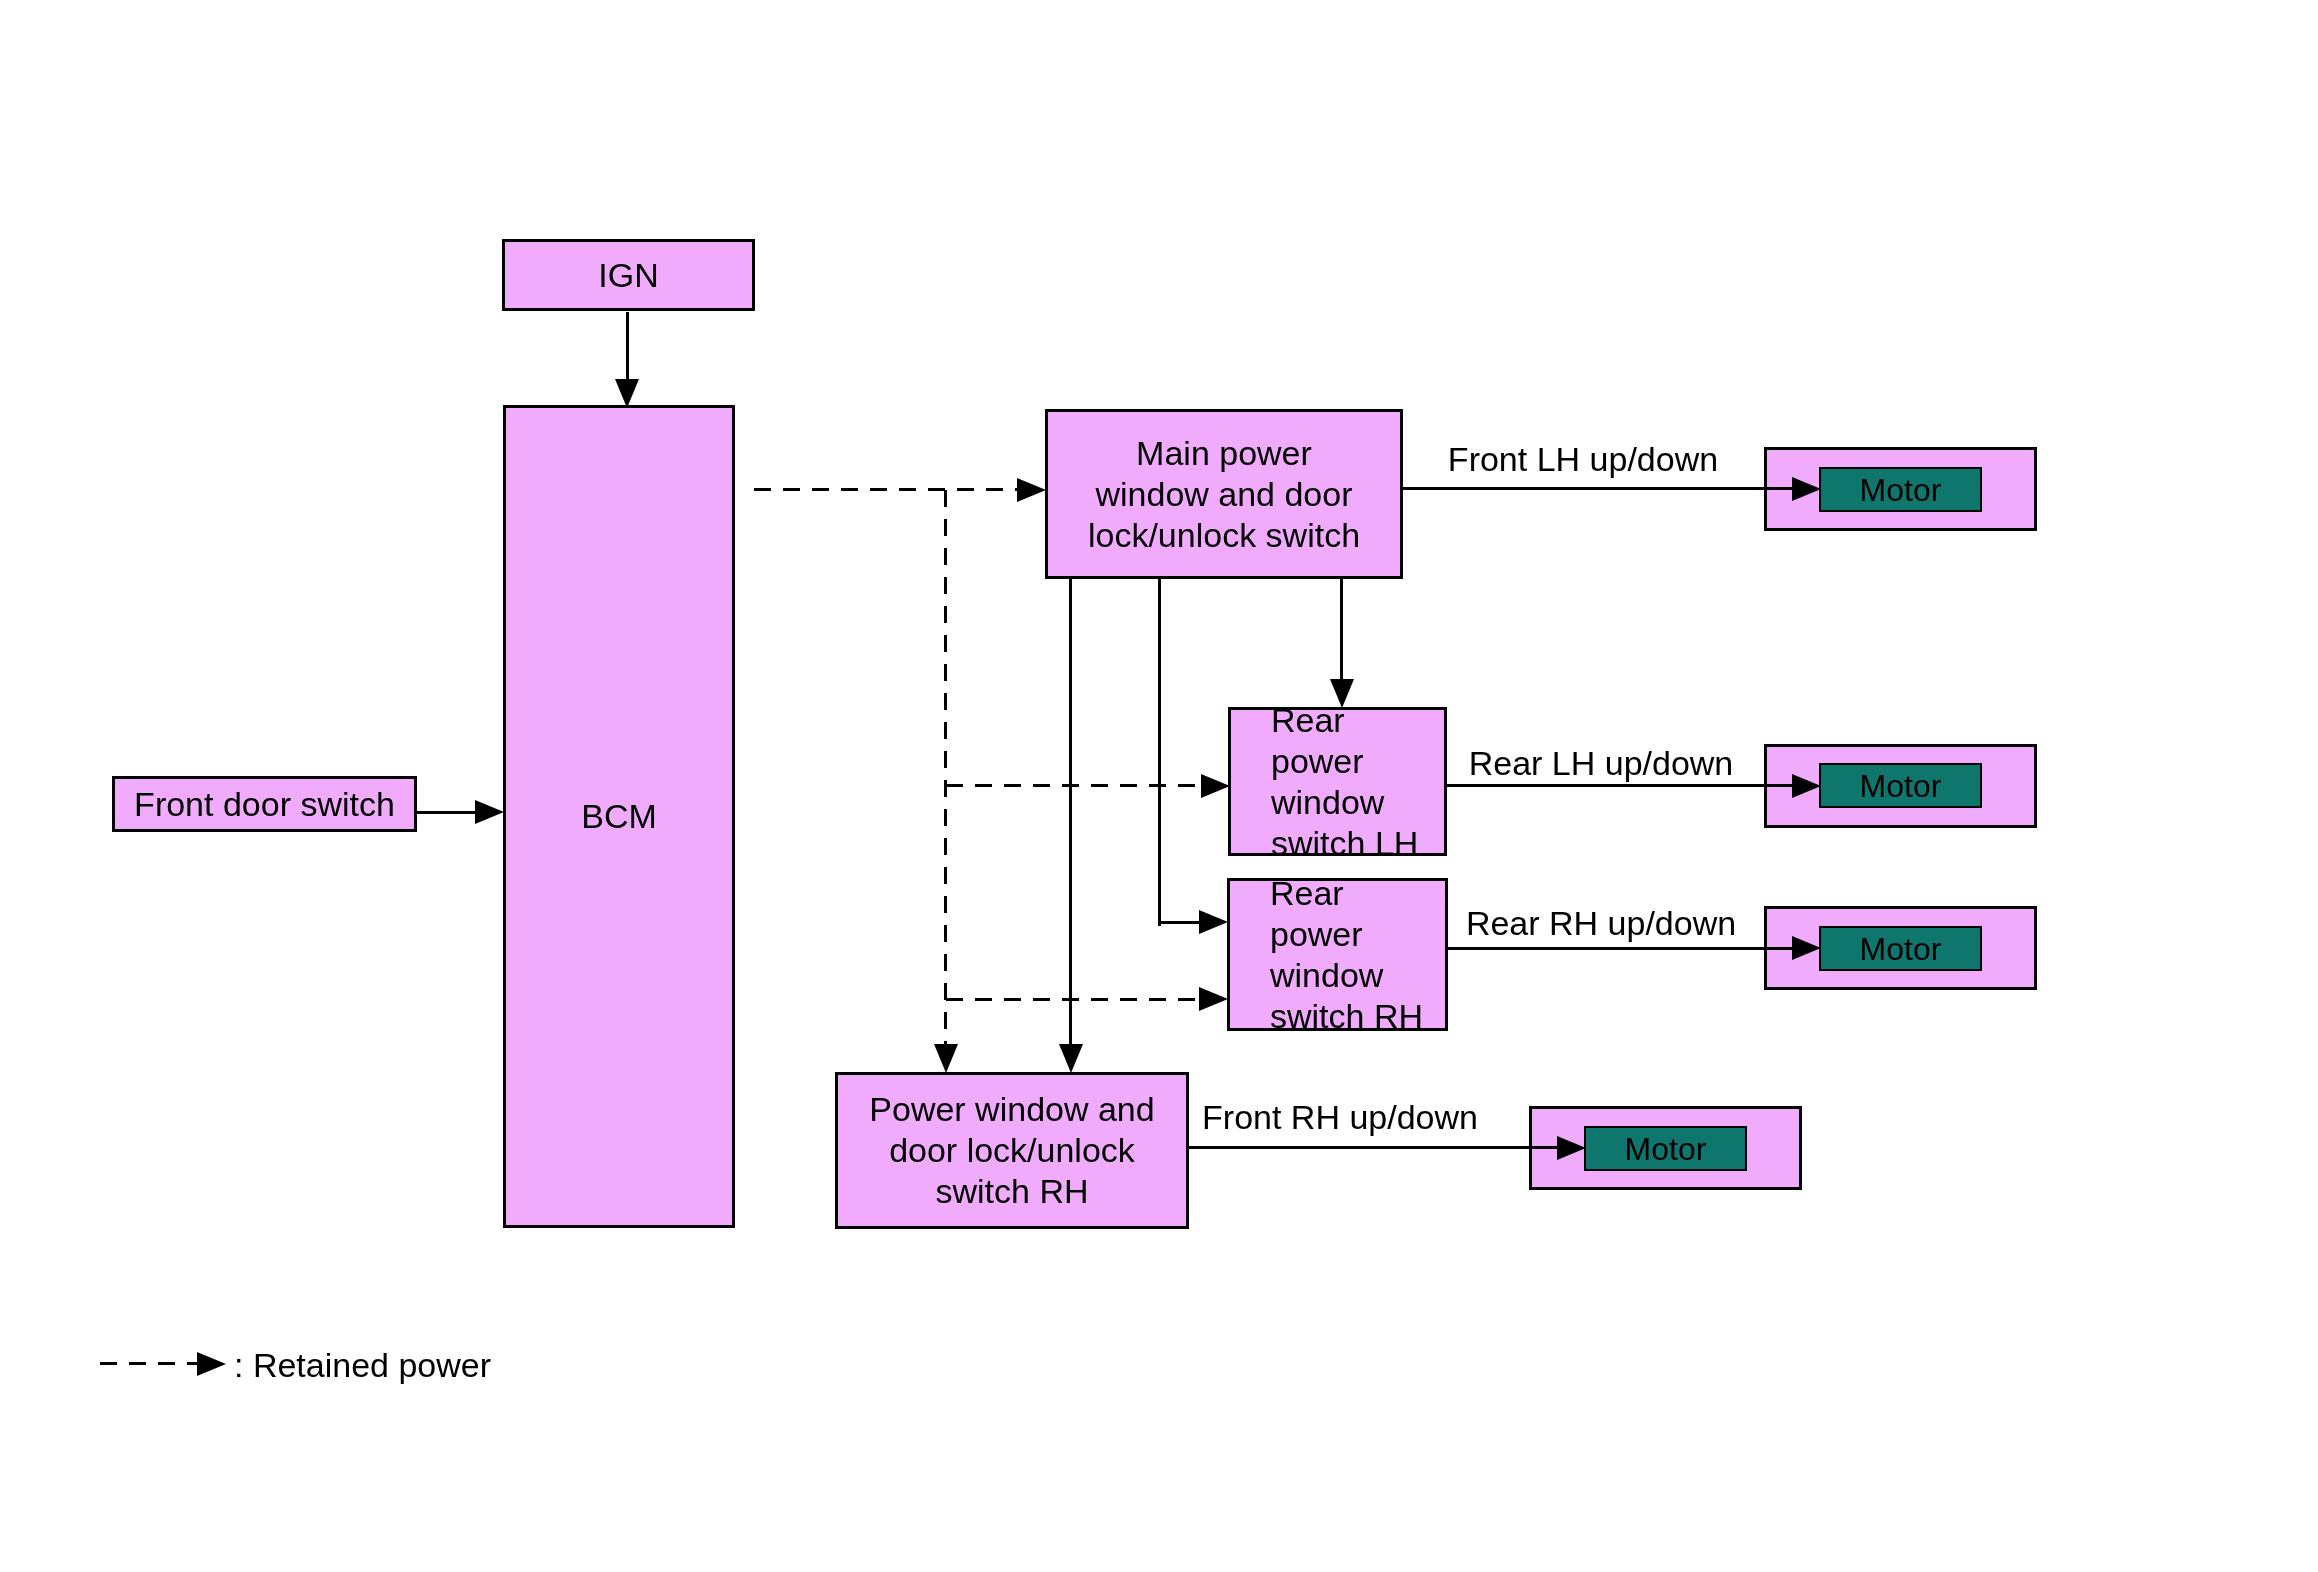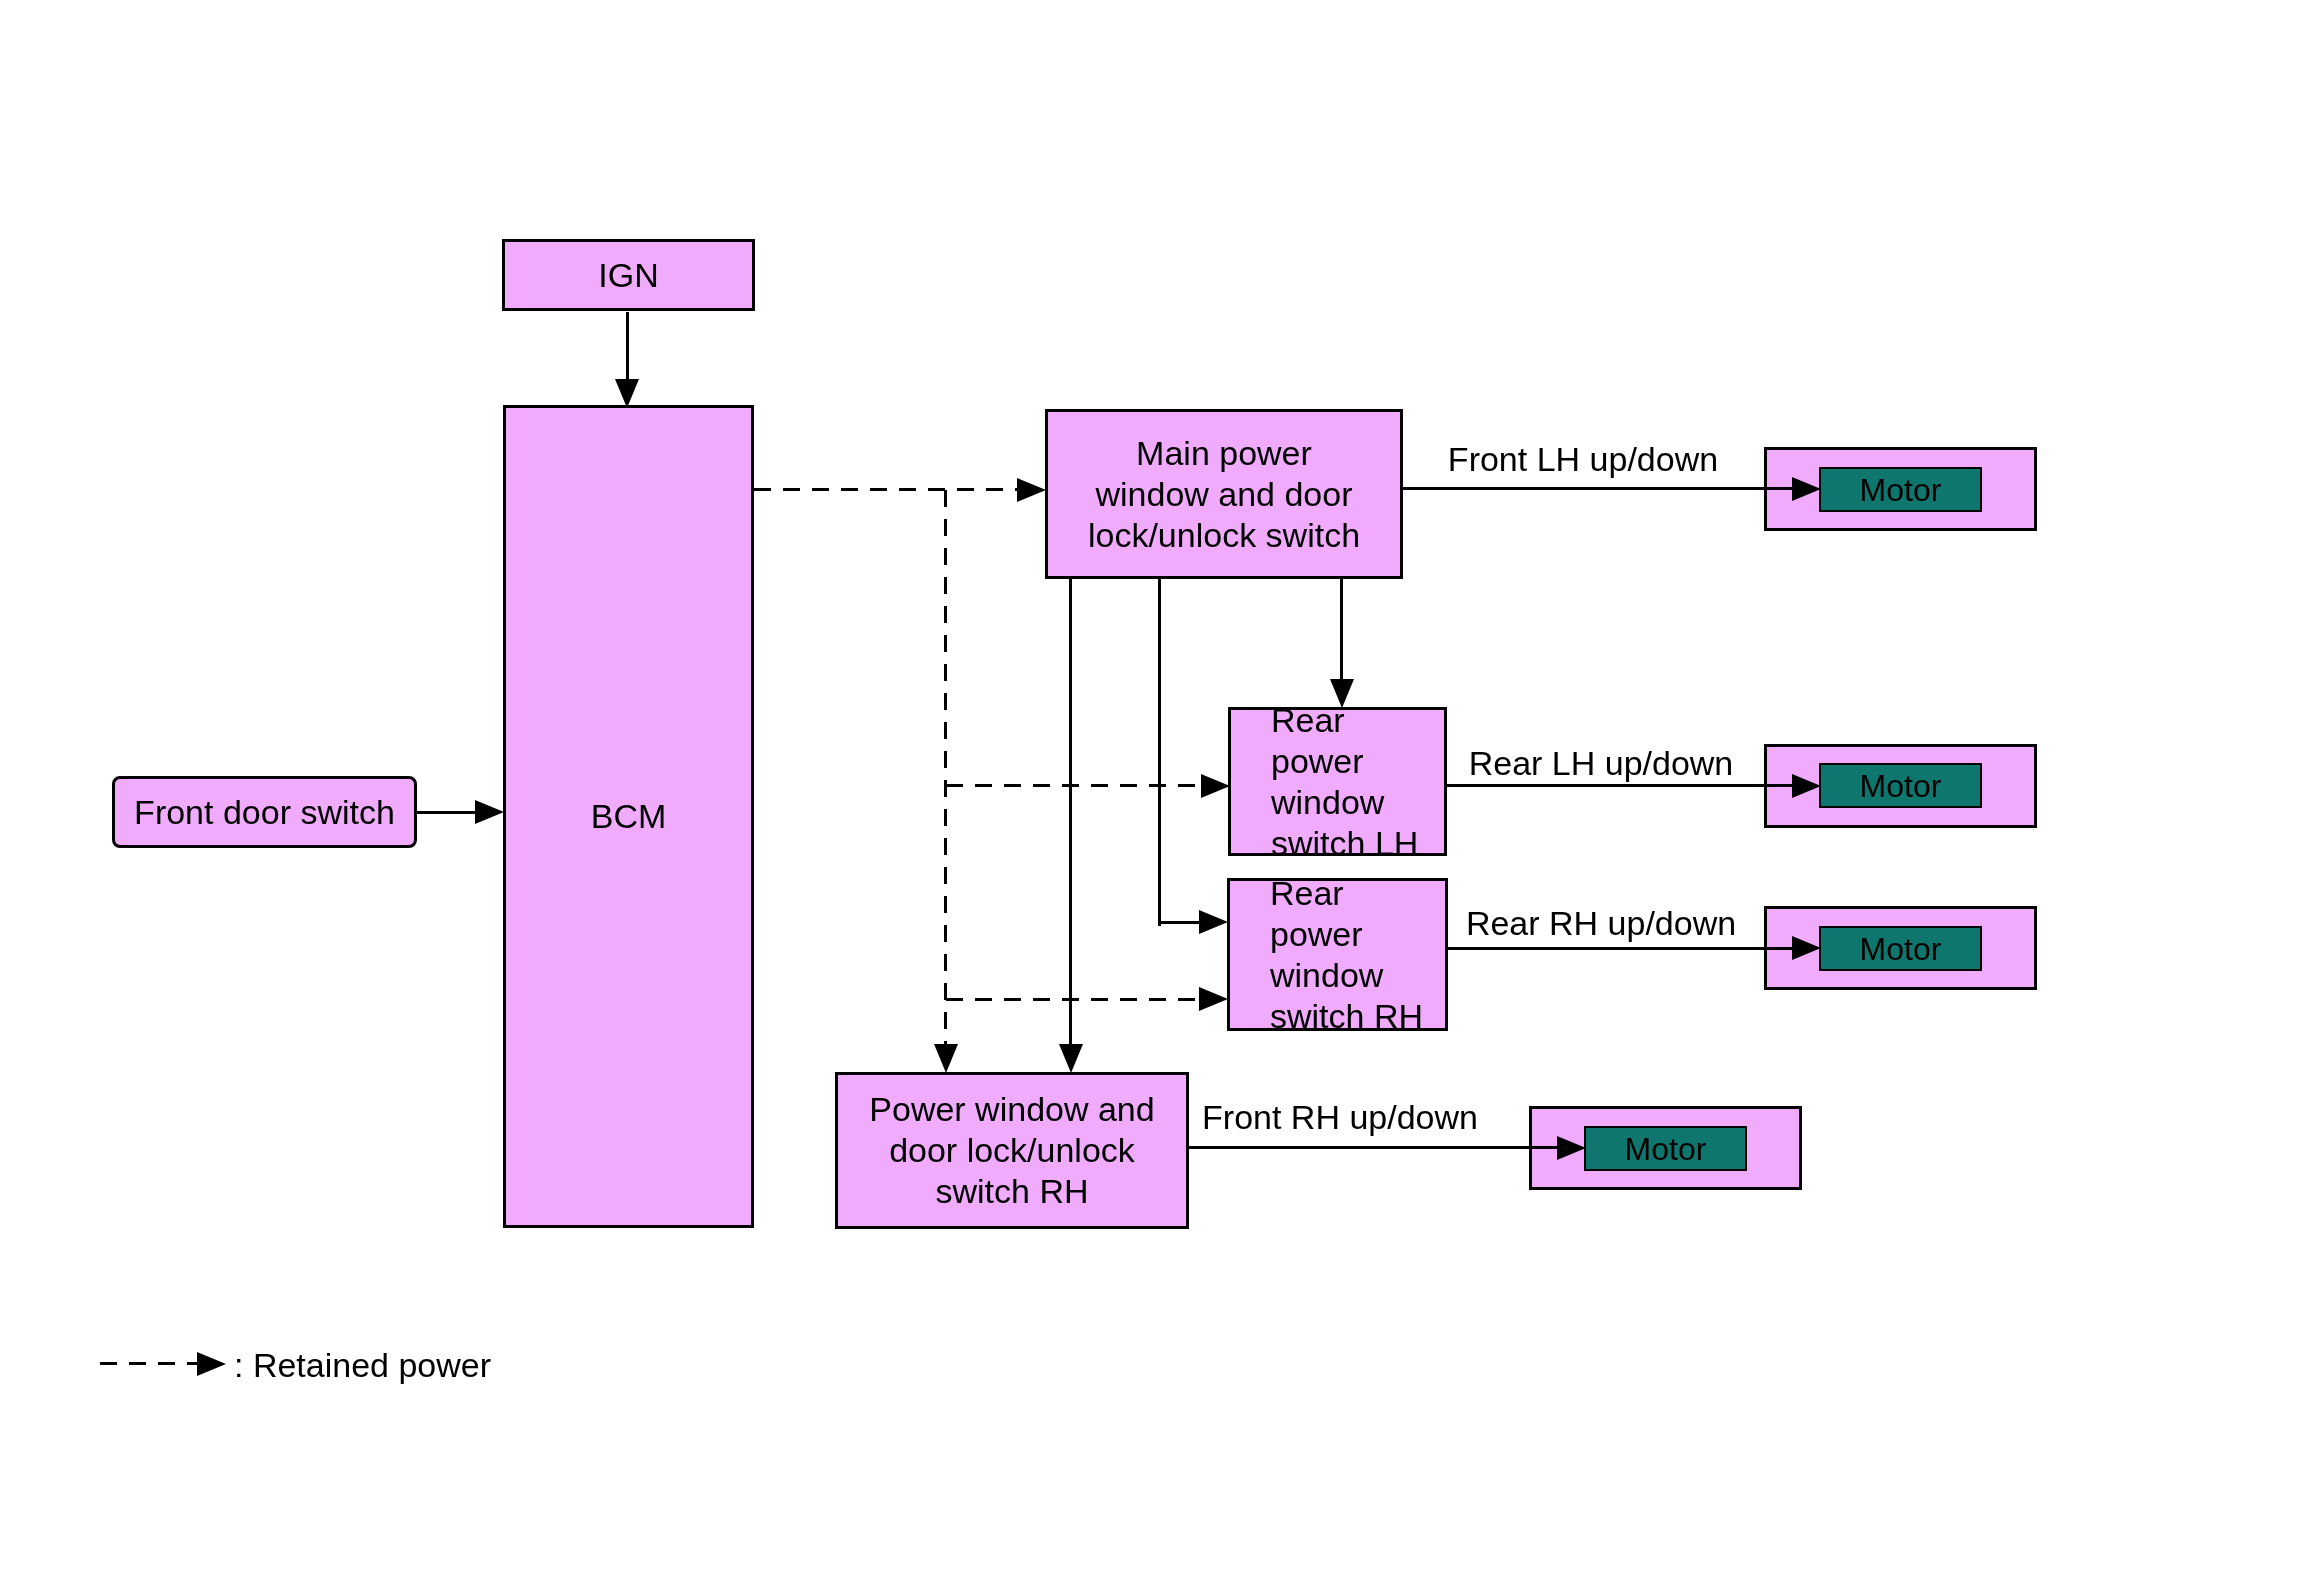--- a/index.html
+++ b/index.html
@@ -33,25 +33,25 @@
 </style>
 </head>
 <body>
 
 <div class="canvas">
 
   <div class="box" style="left:502px;top:239px;width:253px;height:72px;">
     <div class="boxlbl">IGN</div>
   </div>
 
-  <div class="box" style="left:503px;top:405px;width:251px;height:823px;">
+  <div class="box" style="left:503px;top:405px;width:232px;height:823px;">
     <div class="boxlbl">BCM</div>
   </div>
 
-  <div class="box" style="left:112px;top:776px;width:305px;height:72px;border-radius:8px;">
+  <div class="box" style="left:112px;top:776px;width:305px;height:56px;">
     <div class="boxlbl">Front door switch</div>
   </div>
 
   <div class="box" style="left:1045px;top:409px;width:358px;height:170px;">
     <div class="boxlbl">Main power
 window and door
 lock/unlock switch</div>
   </div>
 
   <div class="box leftbox" style="left:1228px;top:707px;width:219px;height:149px;">

